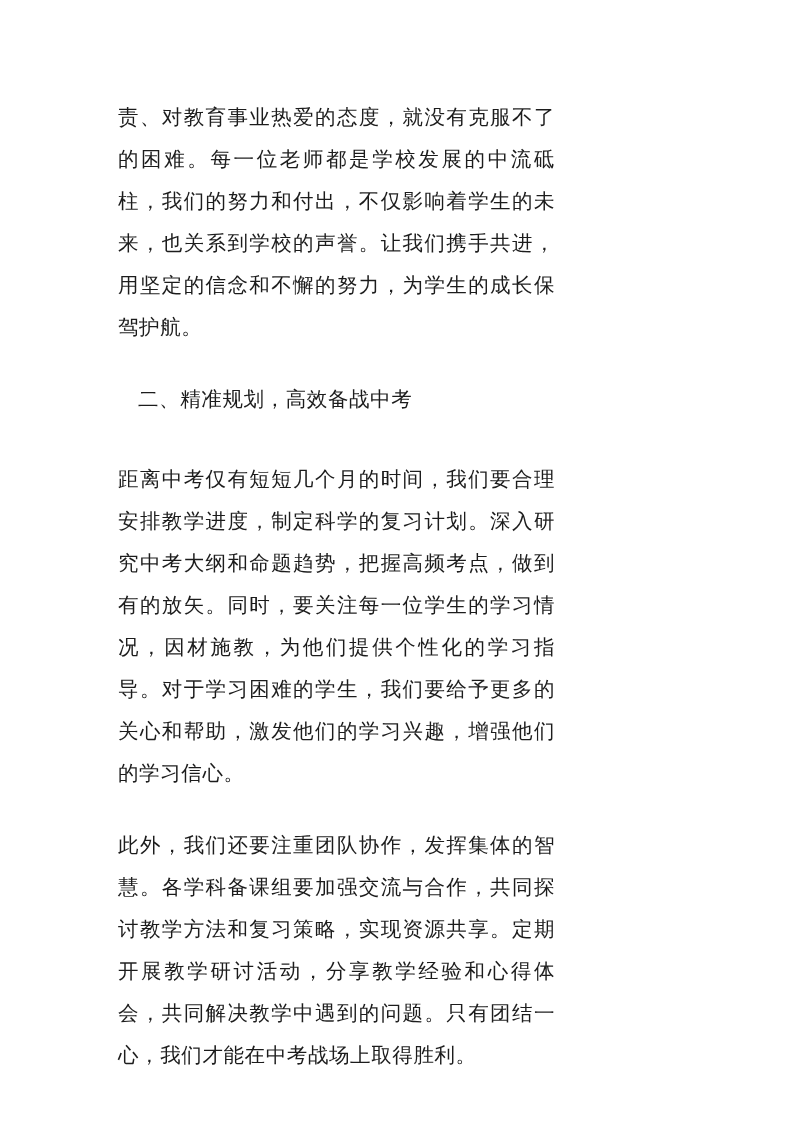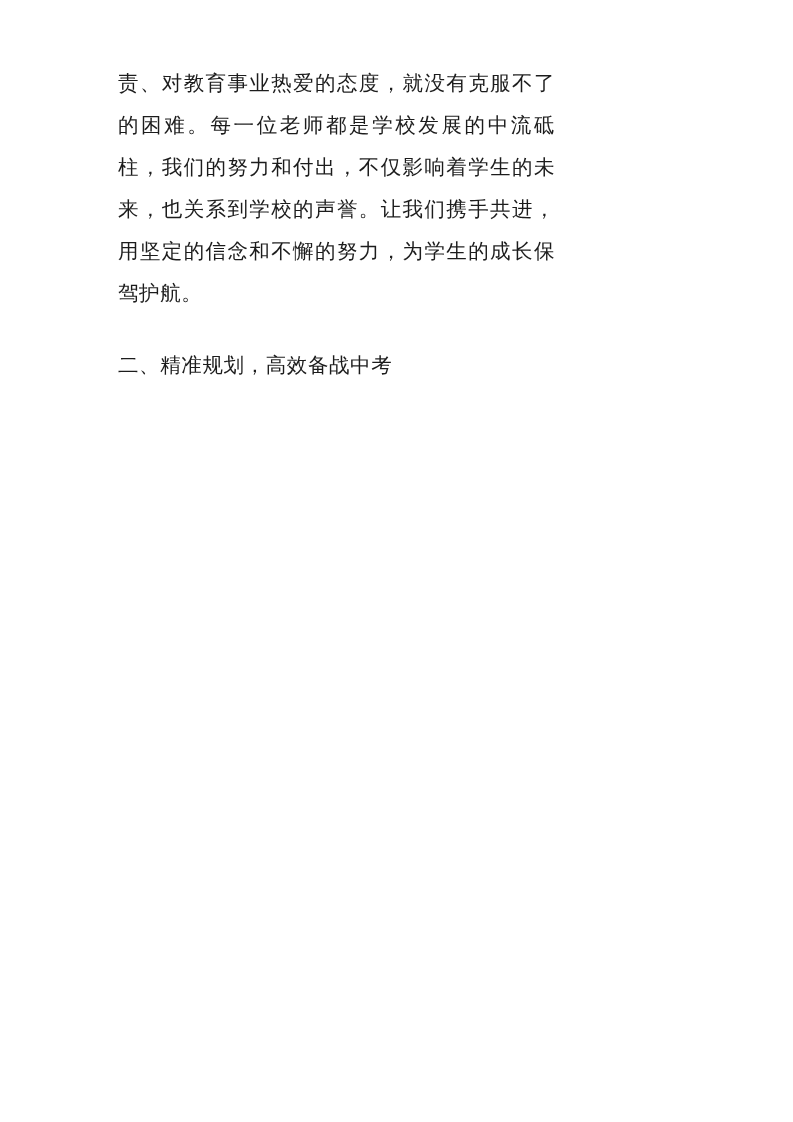--- a/index.html
+++ b/index.html
@@ -13,55 +13,58 @@
     font-family: "DejaVu Sans", "Liberation Sans", sans-serif;
     color: #1a1a1a;
     overflow: hidden;
   }
   .page {
     position: relative;
     width: 673px;
     height: 1122px;
     background: #ffffff;
     box-sizing: border-box;
-    padding: 62px 118px 40px 118px;
+    padding: 96px 118px 40px 118px;
   }
   .doc-body {
     display: block;
   }
   .para {
     font-size: 20.5px;
     line-height: 42px;
     letter-spacing: 0.6px;
     color: #1c1c1c;
     margin: 0 0 24px 0;
     text-align: justify;
     text-justify: inter-ideograph;
     word-break: break-all;
   }
   .para.heading {
     margin-bottom: 26px;
+    margin-left: 20px;
   }
   .spacer-sm { height: 6px; }
 </style>
 </head>
 <body>
 
 <div class="page">
   <div class="doc-body">
 
     <p class="para">责、对教育事业热爱的态度，就没有克服不了的困难。每一位老师都是学校发展的中流砥柱，我们的努力和付出，不仅影响着学生的未来，也关系到学校的声誉。让我们携手共进，用坚定的信念和不懈的努力，为学生的成长保驾护航。</p>
 
     <div class="spacer-sm"></div>
 
     <p class="para heading">二、精准规划，高效备战中考</p>
 
     <div class="spacer-sm"></div>
 
 
     <div class="spacer-sm"></div>
 
+    <p class="para">距离中考仅有短短几个月的时间，我们要合理安排教学进度，制定科学的复习计划。深入研究中考大纲和命题趋势，把握高频考点，做到有的放矢。同时，要关注每一位学生的学习情况，因材施教，为他们提供个性化的学习指导。对于学习困难的学生，我们要给予更多的关心和帮助，激发他们的学习兴趣，增强他们的学习信心。</p>
 
     <div class="spacer-sm"></div>
 
+    <p class="para">此外，我们还要注重团队协作，发挥集体的智慧。各学科备课组要加强交流与合作，共同探讨教学方法和复习策略，实现资源共享。定期开展教学研讨活动，分享教学经验和心得体会，共同解决教学中遇到的问题。只有团结一心，我们才能在中考战场上取得胜利。</p>
 
   </div>
 </div>
 
 </body></html>

